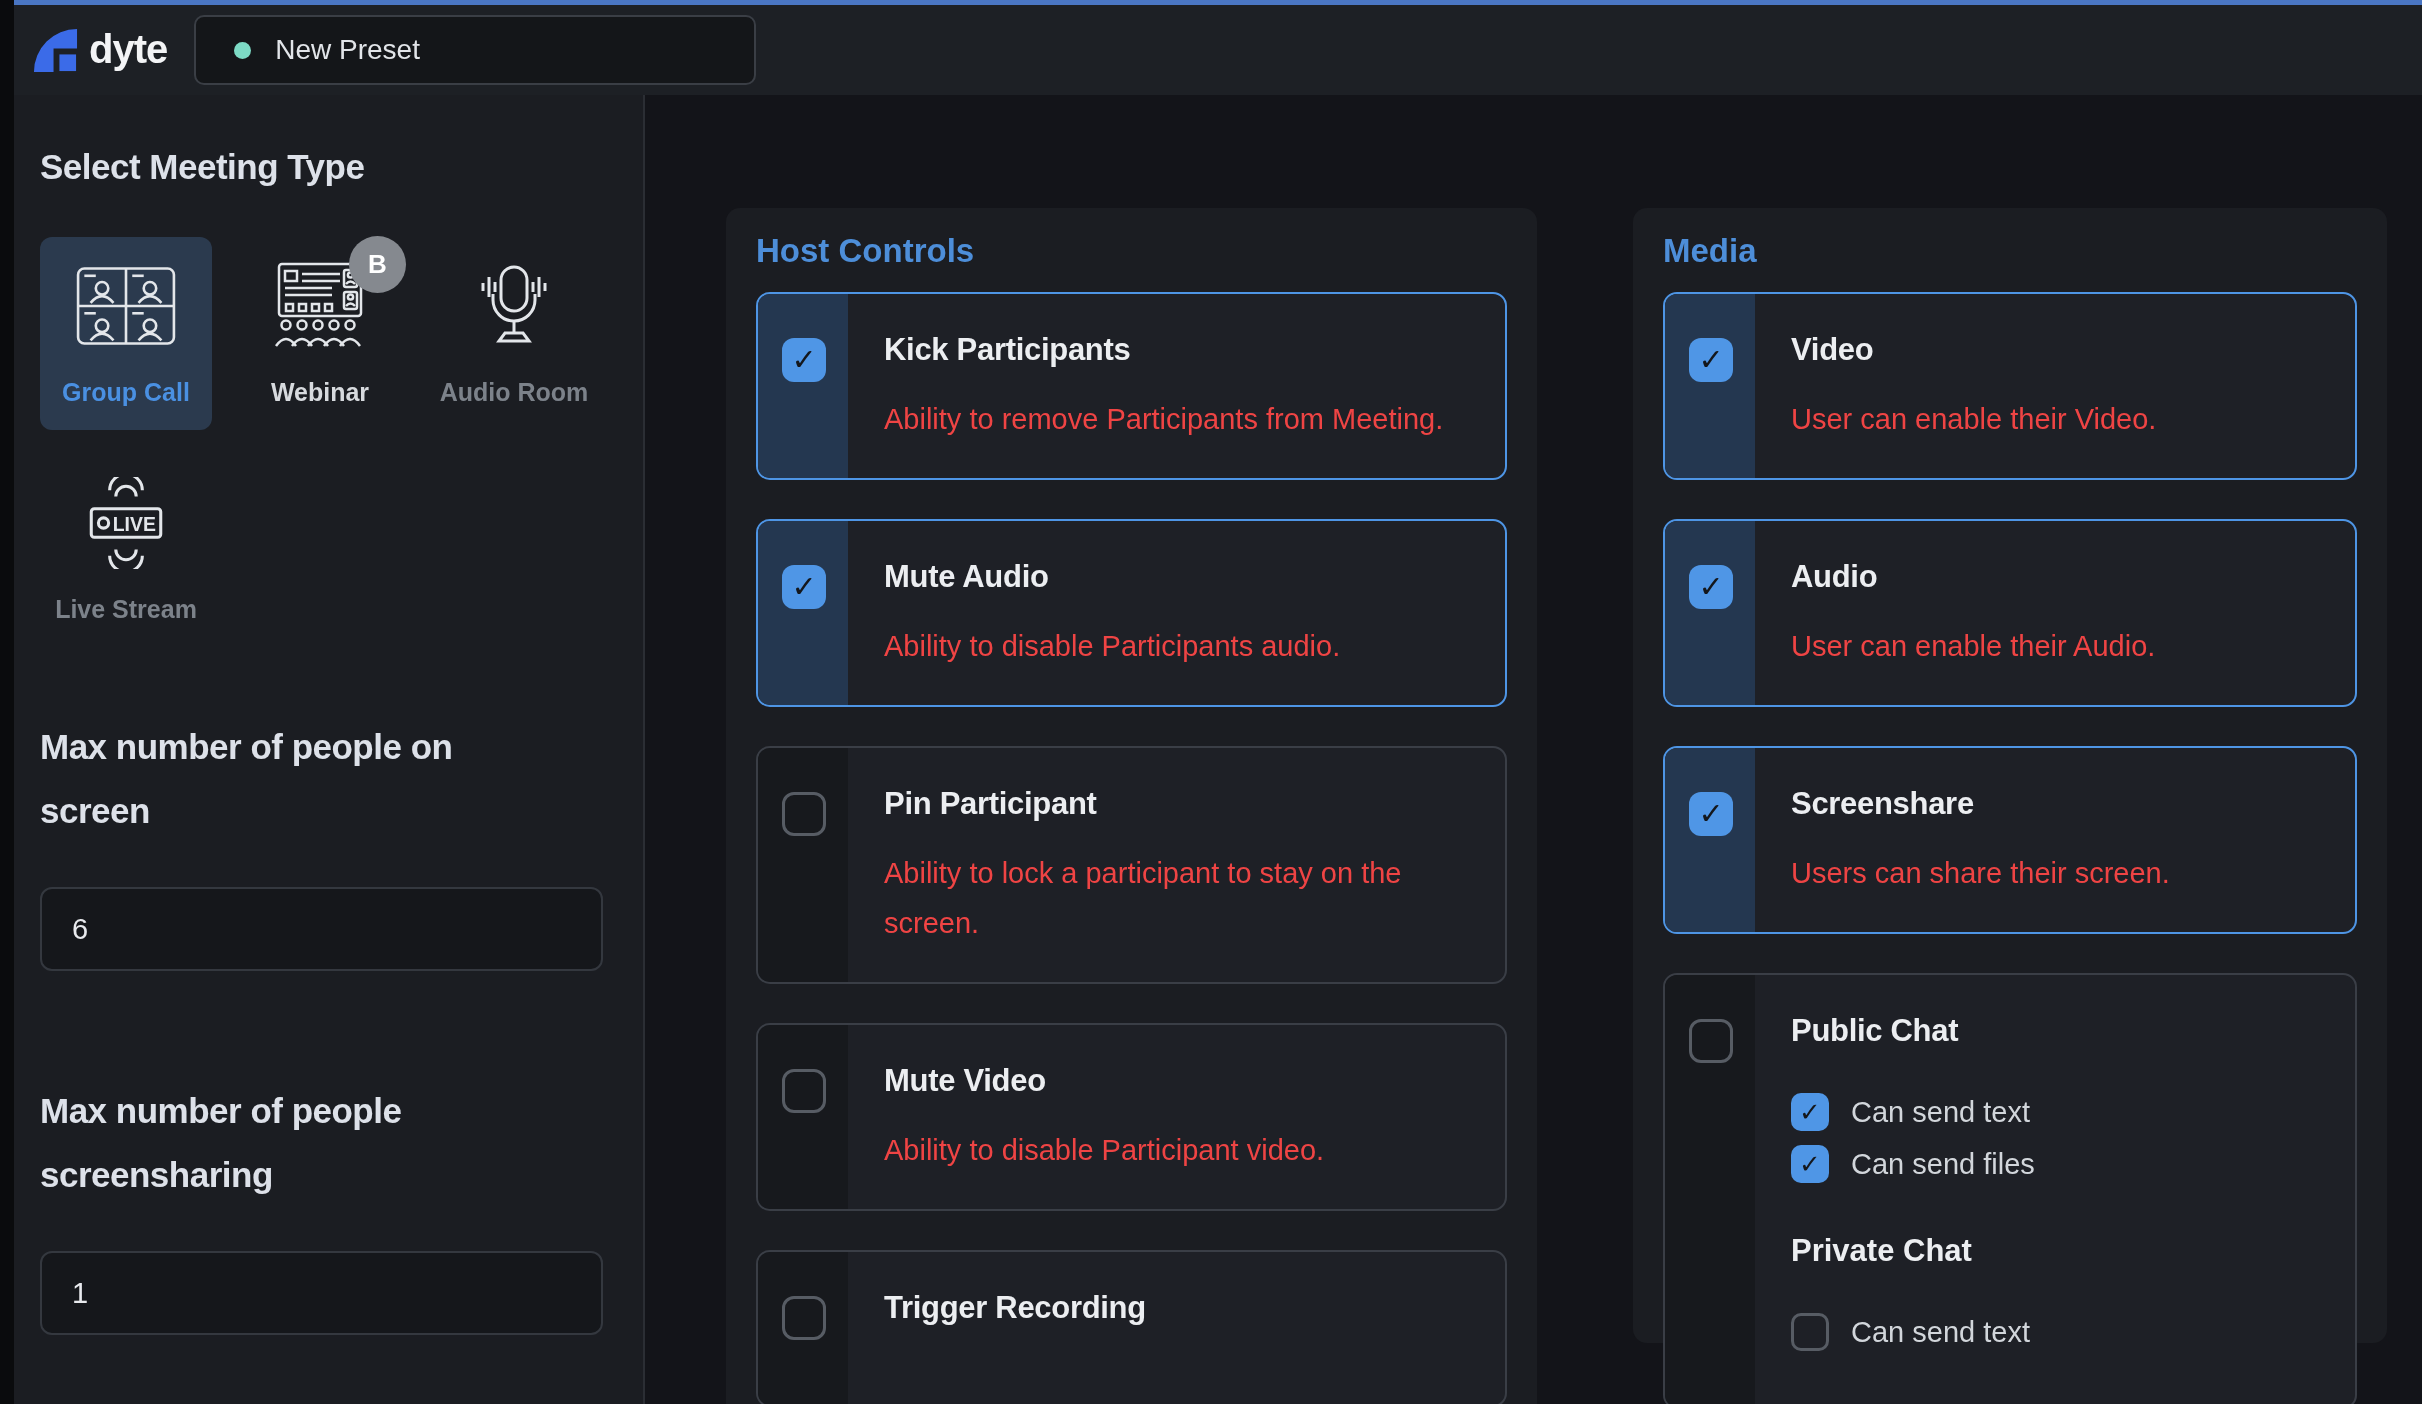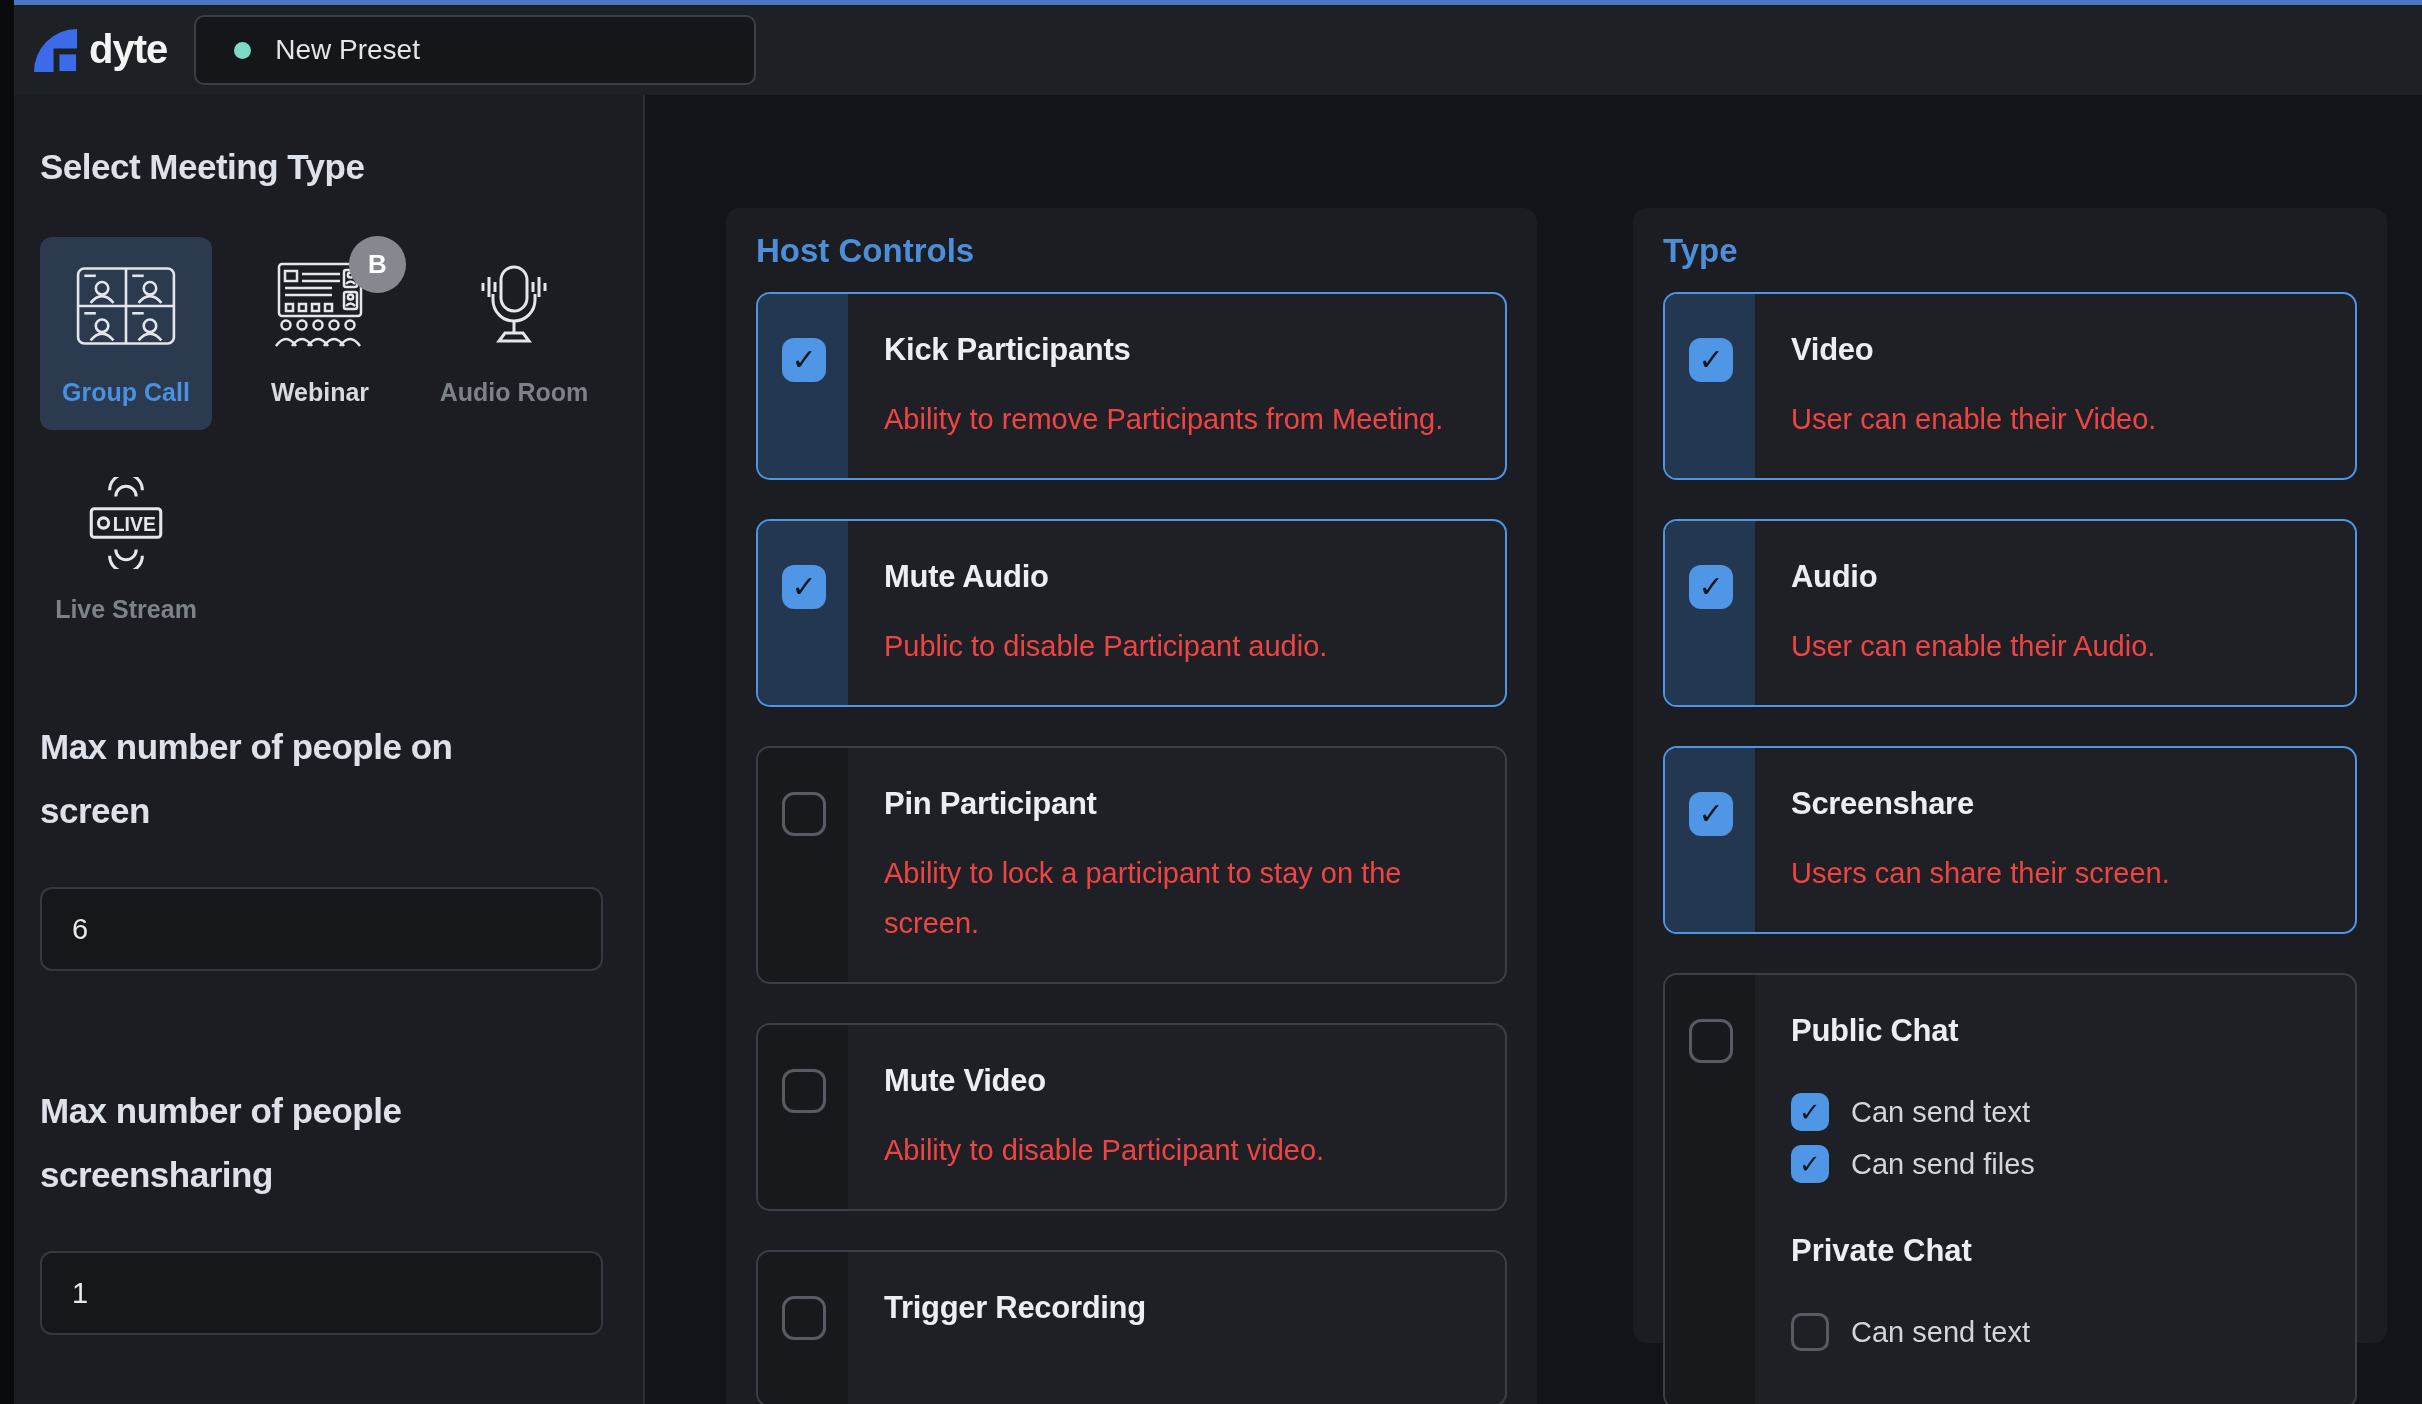--- a/index.html
+++ b/index.html
@@ -252,21 +252,21 @@
             <div class="opt-desc">Ability to remove Participants from Meeting.</div>
           </div>
         </div>
 
         <div class="opt-card checked">
           <div class="opt-strip">
               <span class="cb checked"></span>
             </div>
           <div class="opt-body">
             <div class="opt-title">Mute Audio</div>
-            <div class="opt-desc">Public to disable Participant audio.</div>
+            <div class="opt-desc">Ability to disable Participants audio.</div>
           </div>
         </div>
 
         <div class="opt-card">
           <div class="opt-strip">
               <span class="cb unchecked"></span>
             </div>
           <div class="opt-body">
             <div class="opt-title">Pin Participant</div>
             <div class="opt-desc" style="max-width:560px;">Ability to lock a participant to stay on the screen.</div>
@@ -289,21 +289,21 @@
             </div>
           <div class="opt-body">
             <div class="opt-title">Trigger Recording</div>
 
           </div>
         </div>
 
       </section>
 
       <section class="panel media">
-        <h2 class="panel-heading">Type</h2>
+        <h2 class="panel-heading">Media</h2>
 
         <div class="opt-card checked">
           <div class="opt-strip">
               <span class="cb checked"></span>
             </div>
           <div class="opt-body">
             <div class="opt-title">Video</div>
             <div class="opt-desc">User can enable their Video.</div>
           </div>
         </div>

